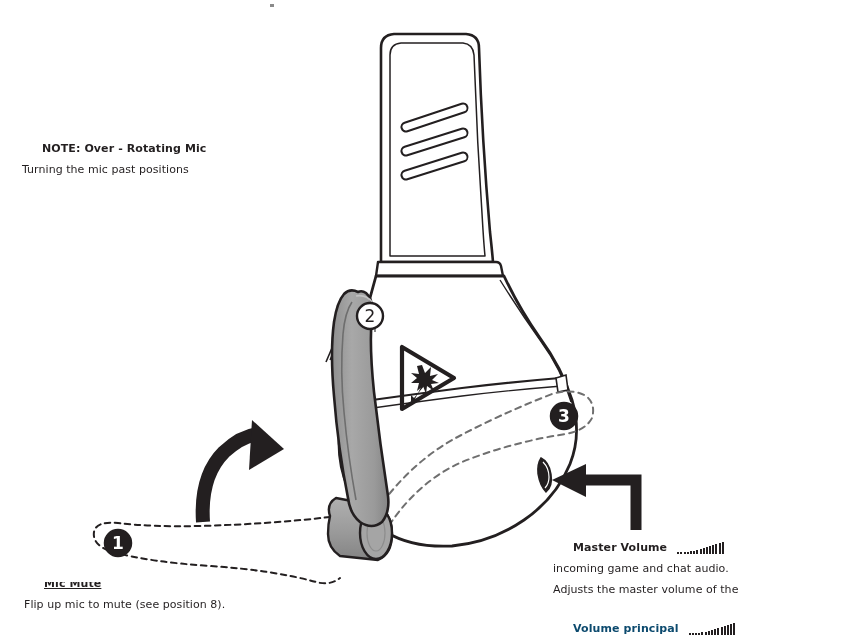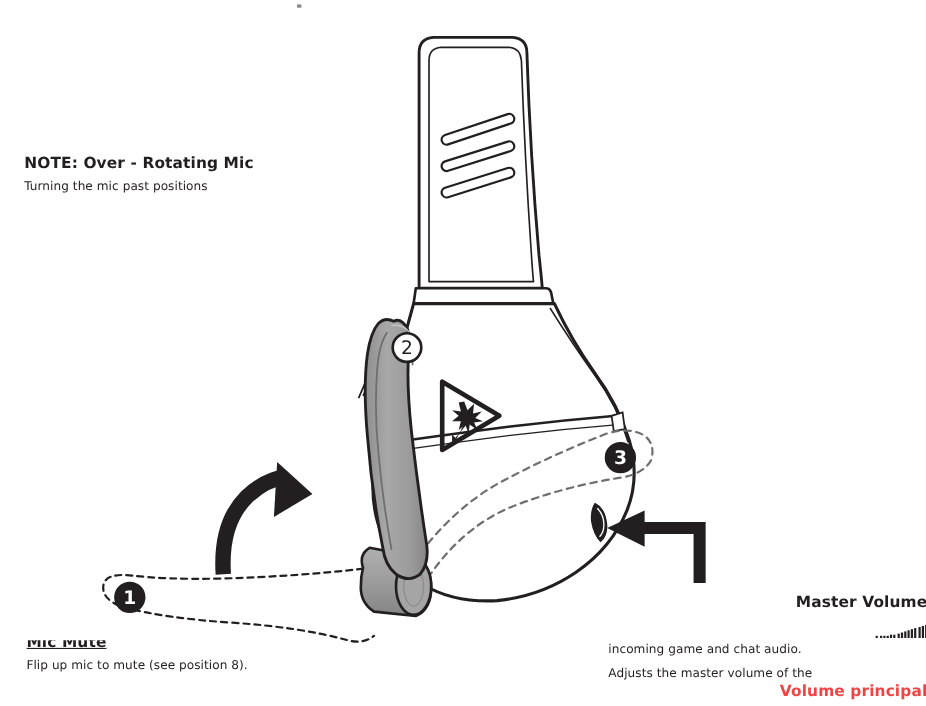--- a/index.html
+++ b/index.html
@@ -30,24 +30,25 @@
     width: 842px;
     height: 642px;
   }
 
   
   .callout {
     position: absolute;
   }
   .callout .heading {
     font-weight: bold;
-    font-size: 14px;
+    font-size: 11px;
     line-height: 20px;
     letter-spacing: 0.1px;
     white-space: nowrap;
+    margin-left: 20px;
   }
   .callout .body {
     font-weight: normal;
     font-size: 11px;
     line-height: 21px;
     letter-spacing: 0.05px;
   }
   .callout .body .line {
     display: block;
     white-space: nowrap;
@@ -79,27 +80,26 @@
 
   #master-volume-callout {
     left: 553px;
     top: 538px;
     width: 290px;
   }
   #volume-principal-callout {
     left: 553px;
     top: 619px;
     width: 290px;
-    color: #ef4444;
+    color: #0c4a6e;
   }
   .heading-row {
     display: flex;
-    align-items: flex-end;
+    align-items: center;
     gap: 10px;
-    flex-direction: column;
   }
 
   
   .vol-bars {
     display: inline-flex;
     align-items: flex-end;
     gap: 1.2px;
     height: 12px;
   }
   .vol-bars i {

